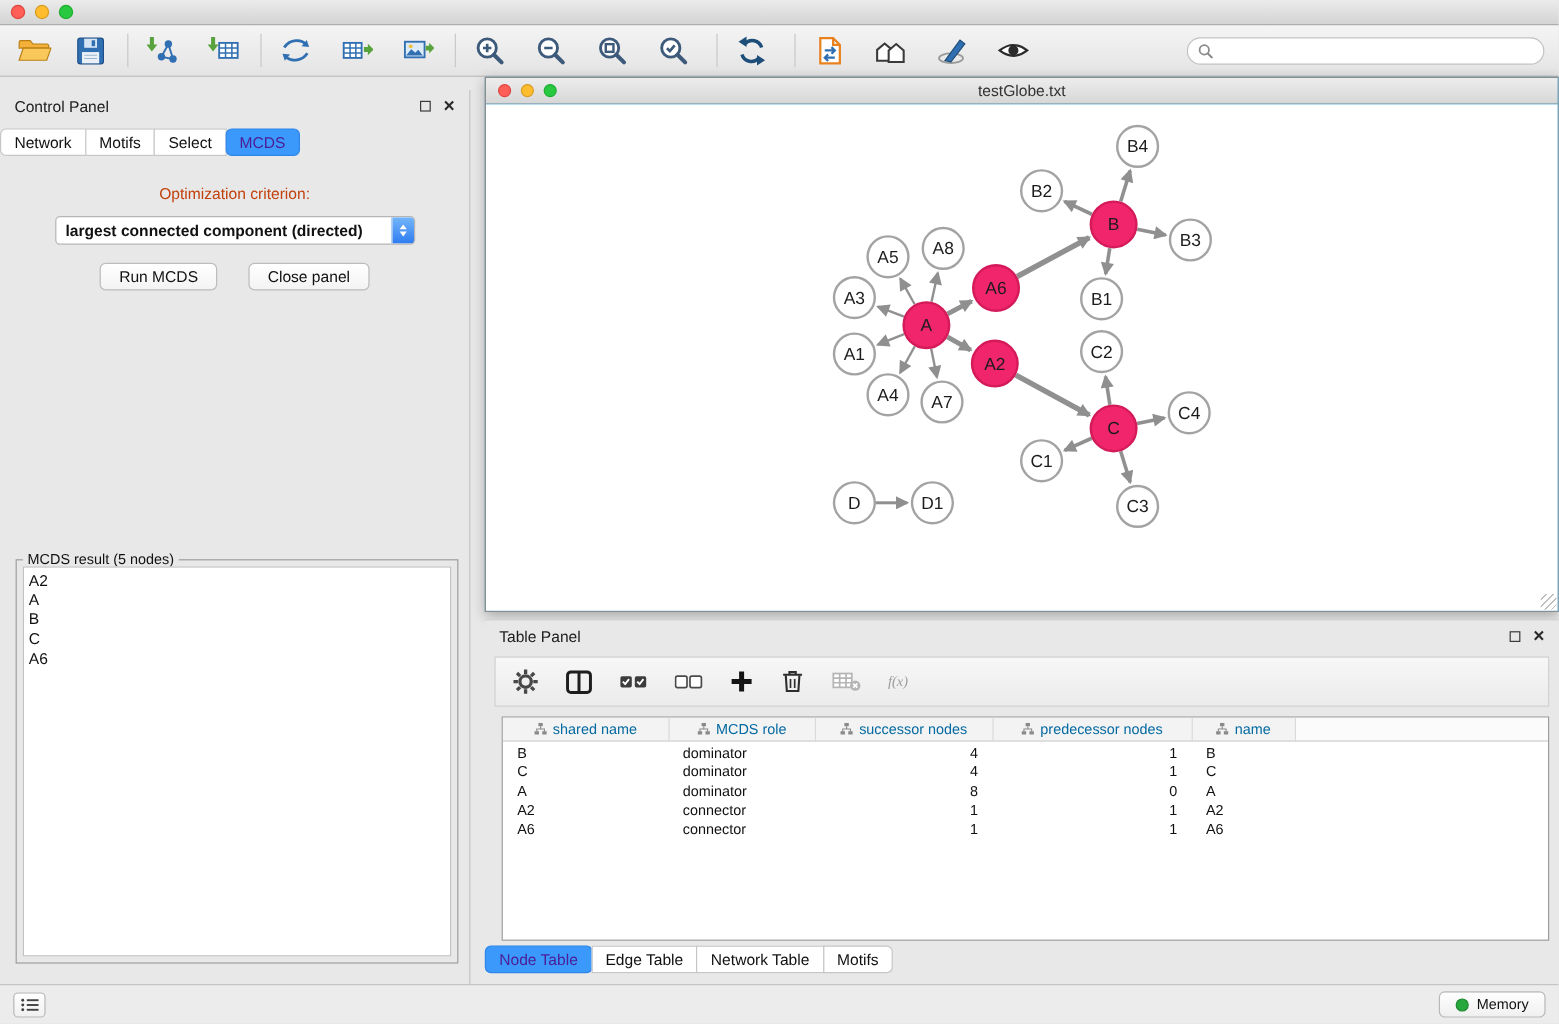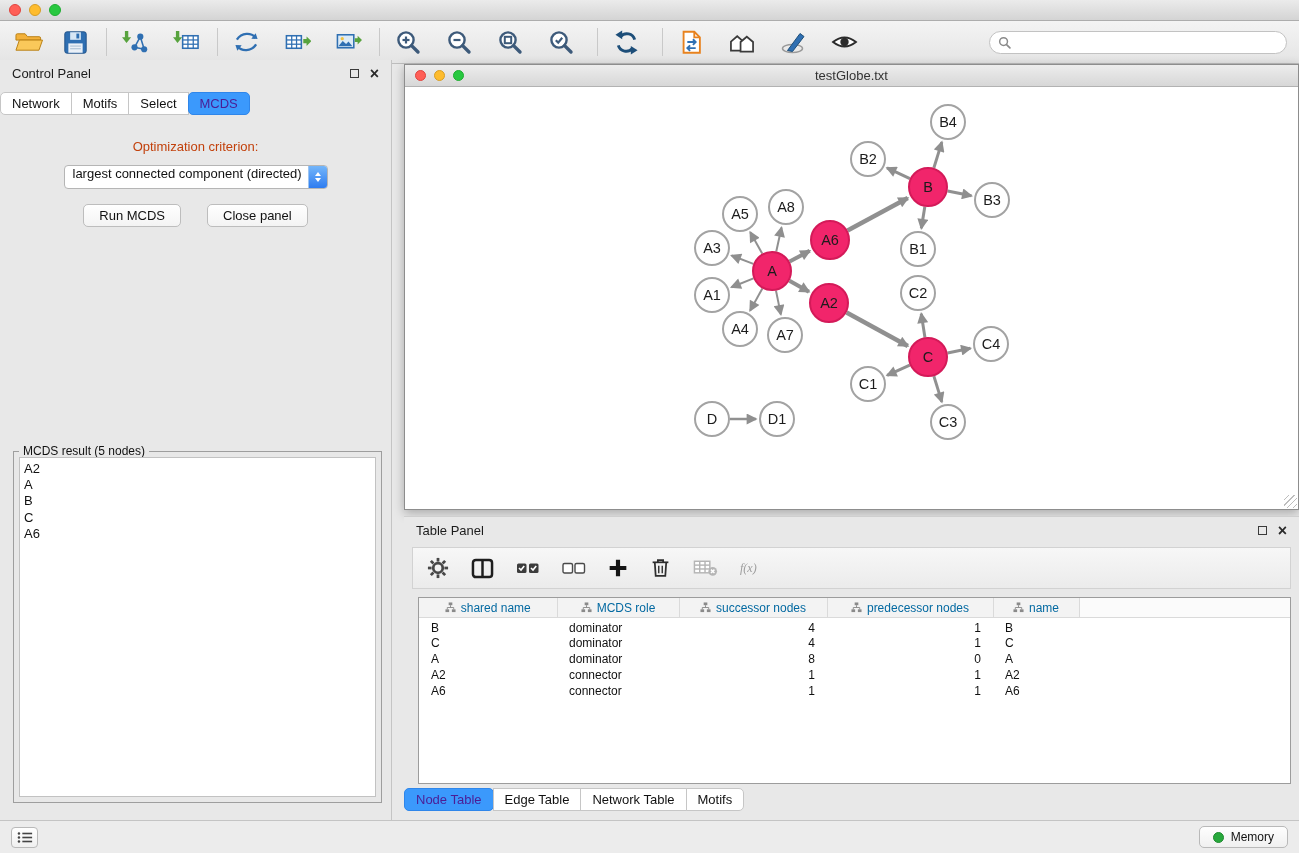--- a/index.html
+++ b/index.html
@@ -18,33 +18,33 @@
 
   
   .toolbar { height:43px; background:linear-gradient(#f4f4f4,#e4e4e4); border-bottom:1px solid #bdbdbd; display:flex; align-items:center; padding:0 12px; }
   .tb-btn { width:34px; height:34px; border:none; background:transparent; display:flex; align-items:center; justify-content:center; margin-right:12px; padding:0; }
   .tb-btn.wgap { margin-right:17px; }
   .tb-sep { width:1px; height:28px; background:#c9c9c9; margin:0 11px 0 2px; }
   .search-box { margin-left:auto; width:298px; height:23px; background:#fff; border:1px solid #c2c2c2; border-radius:12px; display:flex; align-items:center; padding:0 8px; gap:5px; }
   .search-box input { border:none; outline:none; flex:1; font-size:12px; font-family:"Liberation Sans",sans-serif; background:transparent; }
 
   
-  .control-panel { position:absolute; left:0; top:60px; width:392px; bottom:33px; background:#e8e8e8; border-right:1px solid #c4c4c4; }
+  .control-panel { position:absolute; left:0; top:75px; width:392px; bottom:33px; background:#e8e8e8; border-right:1px solid #c4c4c4; }
   .panel-header { height:27px; display:flex; align-items:center; padding:0 12px; font-size:13px; color:#1c1c1c; }
   .panel-header .spacer { flex:1; }
   .ph-float { width:9px; height:9px; border:1.5px solid #3a3a3a; margin-right:11px; display:inline-block; }
   .ph-close { font-size:16px; font-weight:bold; color:#2a2a2a; line-height:12px; }
   .cp-tabs, .tp-tabs { display:flex; justify-content:flex-start; }
   .cp-tabs { margin-top:5px; }
   .seg-tab { font-size:13px; padding:3px 11px; background:#fff; border:1px solid #c6c6c6; margin-left:-1px; color:#111; }
   .seg-tab:first-child { margin-left:0; border-radius:5px 0 0 5px; }
   .seg-tab:last-child { border-radius:0 5px 5px 0; }
   .seg-tab.active { background:#3b99fc; border-color:#2f86ea; color:#4c1d95; border-radius:5px; }
   .crit-label { margin-top:24px; text-align:center; font-size:13px; color:#c2410c; }
-  .combo { margin:11px auto 0; width:264px; height:24px; background:#fff; border:1px solid #b5b5b5; border-radius:4px; display:flex; overflow:hidden; }
+  .combo { margin:11px auto 0; width:300px; height:24px; background:#fff; border:1px solid #b5b5b5; border-radius:4px; display:flex; align-items:center; overflow:hidden;font-weight:bold; }
   .combo-text { flex:1; font-size:13px; text-align:left; padding-left:8px; white-space:nowrap; color:#111; }
   .combo-stepper { width:19px; align-self:stretch; background:linear-gradient(#74b6fa,#2e7cf0); display:flex; flex-direction:column; align-items:center; justify-content:center; gap:2px; border-left:1px solid #9cc4f2; }
   .tri-up { width:0; height:0; border-left:3.5px solid transparent; border-right:3.5px solid transparent; border-bottom:4.5px solid #fff; }
   .tri-down { width:0; height:0; border-left:3.5px solid transparent; border-right:3.5px solid transparent; border-top:4.5px solid #fff; }
   .cp-buttons { margin-top:15px; display:flex; justify-content:center; gap:26px; }
   .mac-btn { font-size:13px; font-family:"Liberation Sans",sans-serif; padding:3px 15px; background:linear-gradient(#ffffff,#f3f3f3); border:1px solid #bdbdbd; border-radius:5px; color:#111; }
   .result-box { position:absolute; left:13px; right:9px; top:391px; bottom:17px; border:1px solid #9e9e9e; }
   .result-title { position:absolute; top:-8px; left:5px; background:#e8e8e8; padding:0 4px; font-size:12px; color:#111; }
   .result-list { position:absolute; top:5px; left:5px; right:5px; bottom:5px; background:#fff; border:1px solid #c2c2c2; font-size:13px; padding:3px 4px; overflow:auto; }
   .result-item { line-height:16.2px; color:#111; }

